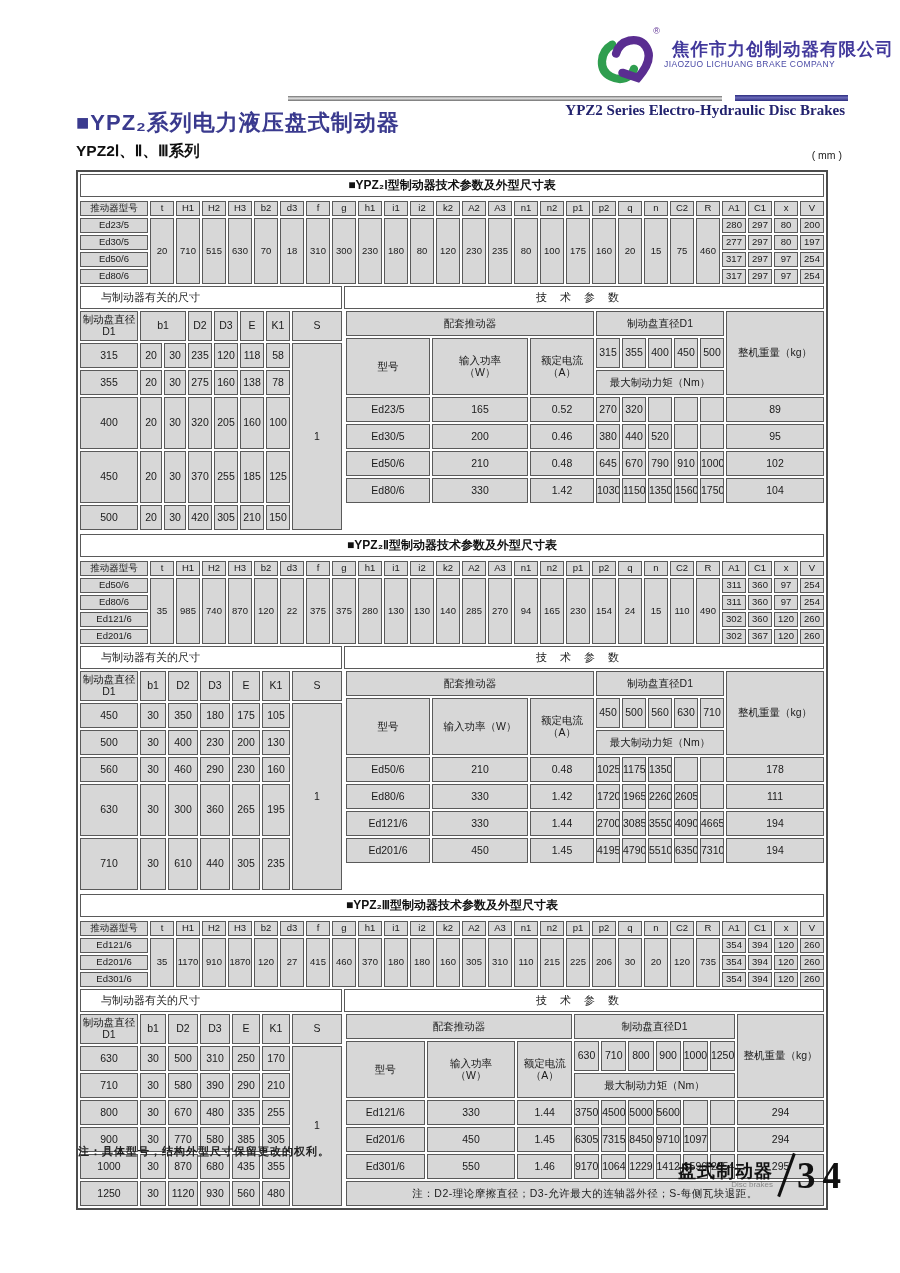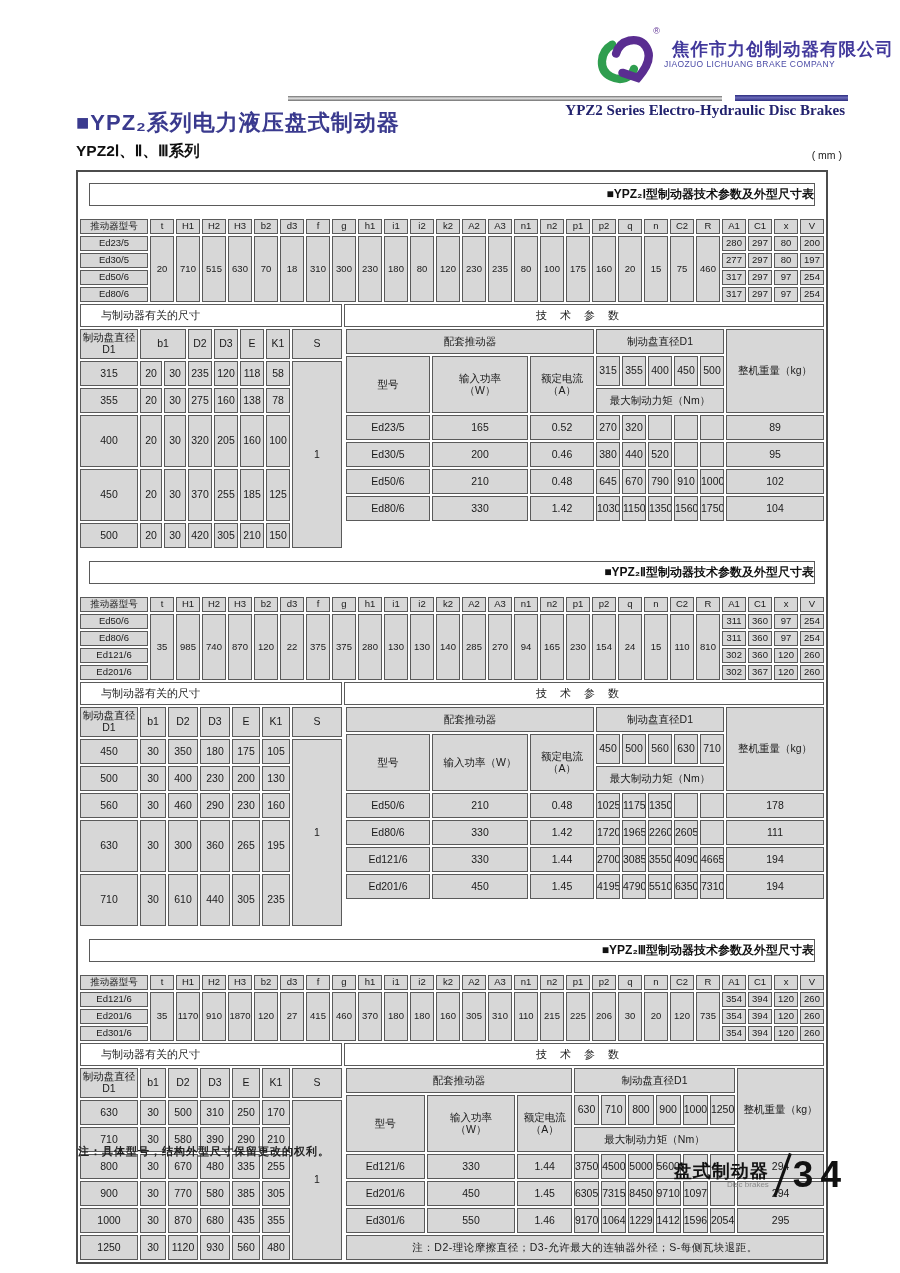--- a/index.html
+++ b/index.html
@@ -18,21 +18,21 @@
     background:linear-gradient(#6f6f6f,#e2e2e2 45%,#6f6f6f);}
   .divider-navy{position:absolute;left:735px;top:95px;width:113px;height:6px;
     background:linear-gradient(#2d2d80,#6a6ab8 45%,#2d2d80);}
   .title-cn{position:absolute;left:76px;top:108px;font-size:22px;font-weight:bold;color:#3a3a8e;letter-spacing:1px;}
   .title-en{position:absolute;right:55px;top:102px;font-family:"Liberation Serif",serif;
     font-weight:bold;font-size:15px;color:#23236e;}
   .series-cn{position:absolute;left:76px;top:141px;font-size:15.5px;font-weight:bold;color:#101010;}
   .unit-label{position:absolute;right:58px;top:149px;font-size:10.5px;color:#222;}
   
   .sheet{position:absolute;left:76px;top:170px;width:752px;border:2px solid #4c4c4c;background:#fff;box-sizing:border-box;}
-  .caption{margin:11px;border:1px solid #5a5a5a;background:#fff;text-align:right;
+  .caption{margin:2px;border:1px solid #5a5a5a;background:#fff;text-align:center;
     font-size:12px;font-weight:bold;padding:2px 0;color:#111;}
   table.tbl{border-collapse:separate;border-spacing:2px;table-layout:fixed;margin:0;}
   table.tbl td{background:#d7d7d7;border:1px solid #5a5a5a;text-align:center;vertical-align:middle;
     padding:0;box-sizing:border-box;white-space:pre-line;overflow:hidden;line-height:1.12;}
   table.dim{width:748px;}
   table.dim td{font-size:9.5px;height:15px;}
   table.grid td{font-size:10.5px;height:25px;}
   .sec-row{display:flex;margin:0 2px;gap:2px;}
   .sec-left{width:262px;border:1px solid #5a5a5a;background:#fff;font-size:11px;
     padding:3px 0 3px 20px;box-sizing:border-box;}
@@ -40,21 +40,21 @@
     letter-spacing:13px;padding:3px 0;}
   .bottom{display:flex;align-items:flex-start;}
   td.note-cell{font-size:10.5px;letter-spacing:0.5px;}
   
   .footnote{position:absolute;left:78px;top:1144px;font-size:11px;font-weight:bold;color:#222;letter-spacing:1px;}
   .pagefoot{position:absolute;right:52px;top:1152px;display:flex;align-items:center;}
   .pf-brand{text-align:right;line-height:1;}
   .pf-cn{font-size:18px;font-weight:bold;color:#111;letter-spacing:1px;}
   .pf-en{font-size:8px;color:#8a8a8a;margin-top:1px;text-align:right;}
   .pf-slash{width:3px;height:46px;background:#111;transform:rotate(20deg);margin:0 9px 0 12px;}
-  .pf-num{font-family:Liberation Sans, sans-serif;font-size:37px;font-weight:bold;color:#111;letter-spacing:7px;}
+  .pf-num{font-family:Liberation Serif, serif;font-size:37px;font-weight:bold;color:#111;letter-spacing:7px;}
 </style>
 </head>
 <body>
 
 <div class="logo-wrap">
   <div class="logo-mark">
     <svg width="66" height="64" viewBox="0 0 100 100">
       <path d="M30,26 C10,38 8,66 28,76 C44,84 60,78 64,64" fill="none" stroke="#2f9e4f" stroke-width="13" stroke-linecap="round"></path>
       <path d="M36,40 C42,18 70,12 82,28 C92,42 86,60 70,78 L46,70" fill="none" stroke="#5a2d91" stroke-width="13" stroke-linecap="round"></path>
     </svg>
@@ -371,21 +371,21 @@
           <td rowspan="4">140</td>
           <td rowspan="4">285</td>
           <td rowspan="4">270</td>
           <td rowspan="4">94</td>
           <td rowspan="4">165</td>
           <td rowspan="4">230</td>
           <td rowspan="4">154</td>
           <td rowspan="4">24</td>
           <td rowspan="4">15</td>
           <td rowspan="4">110</td>
-          <td rowspan="4">810</td>
+          <td rowspan="4">490</td>
           <td>311</td>
           <td>360</td>
           <td>97</td>
           <td>254</td>
         </tr>
         <tr>
           <td>Ed80/6</td>
           <td>311</td>
           <td>360</td>
           <td>97</td>

